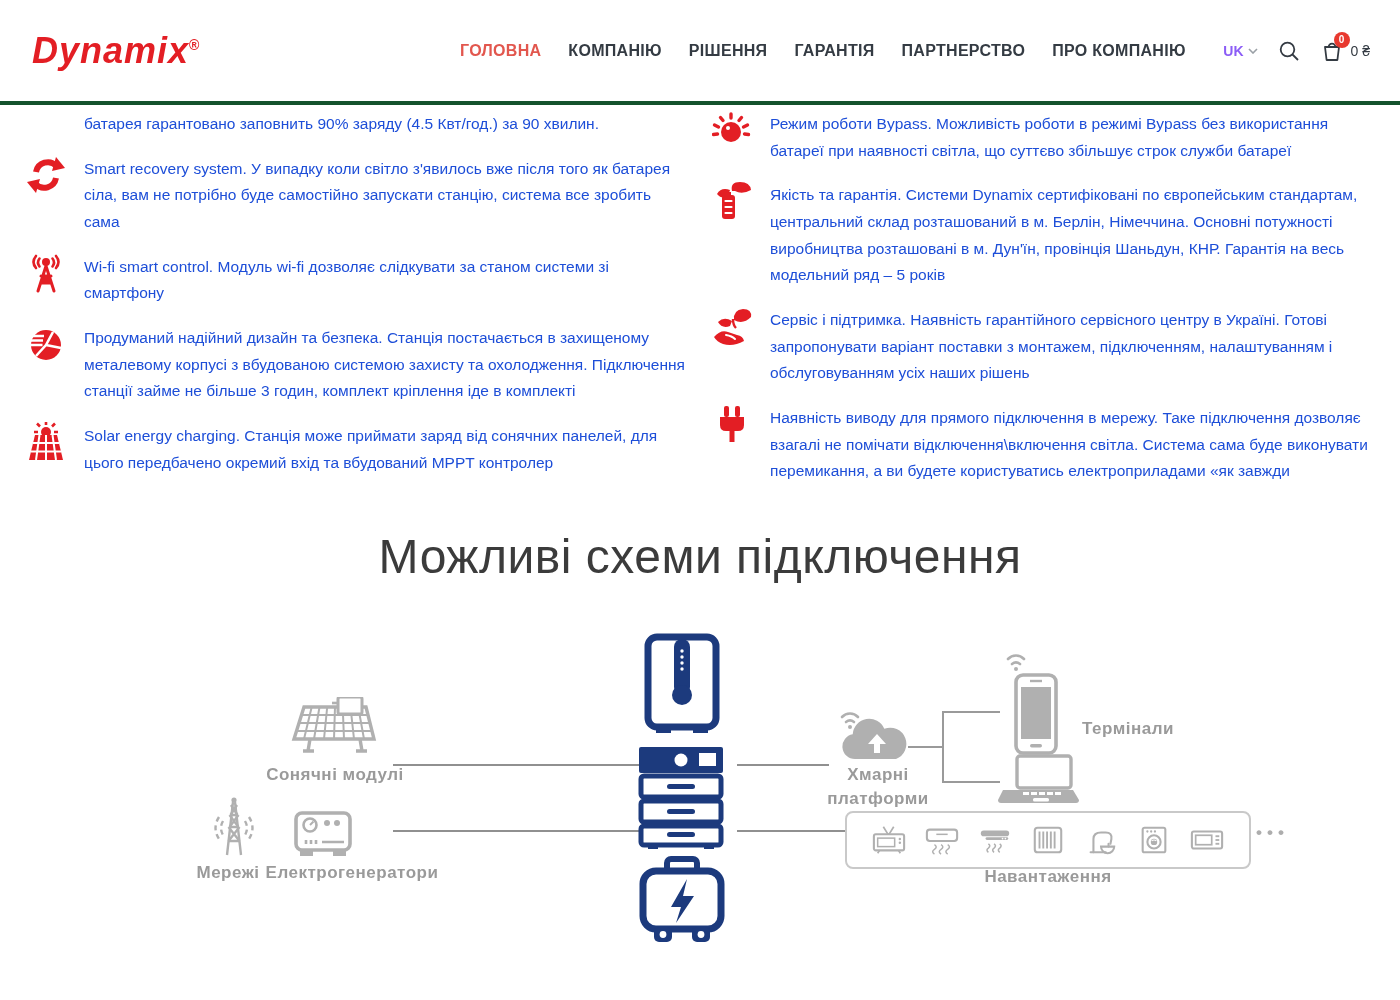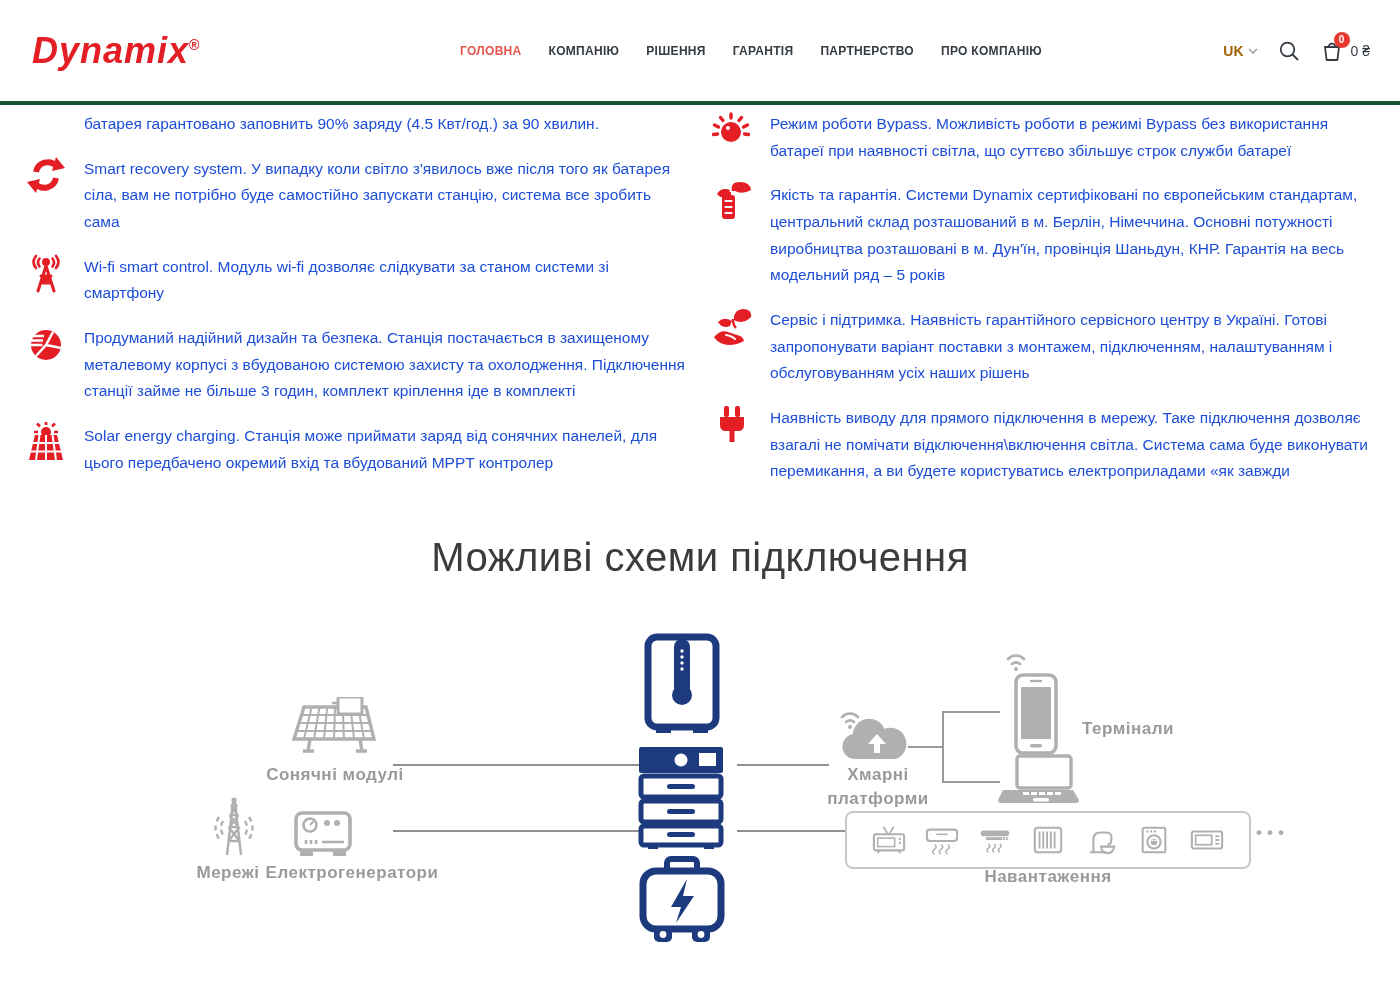--- a/index.html
+++ b/index.html
@@ -6,44 +6,44 @@
   html,body { width:1400px; height:1000px; background:#fff; overflow:hidden;
     font-family:"Liberation Sans", sans-serif; }
 
   
   .header { height:105px; display:flex; align-items:center; padding:0 32px;
     border-bottom:4px solid #14532d; background:#fff; position:relative; }
   .logo { font-size:36px; font-weight:bold; font-style:italic; color:#e31e24;
     letter-spacing:1px; cursor:pointer; }
   .logo sup { font-size:14px; font-style:normal; }
   .nav { display:flex; gap:27px; position:absolute; left:460px; }
-  .nav a { text-decoration:none; font-size:12px; font-weight:700; color:#343b43;
+  .nav a { text-decoration:none; font-size:16px; font-weight:700; color:#343b43;
     letter-spacing:.3px; cursor:pointer; }
   .nav a.active { color:#e2574e; }
   .hright { position:absolute; right:30px; display:flex; align-items:center; gap:20px; }
   .lang { display:flex; align-items:center; gap:4px; font-size:14px; font-weight:700;
-    color:#a16207; cursor:pointer; }
+    color:#8b5cf6; cursor:pointer; }
   .icon-btn { background:none; border:none; cursor:pointer; display:flex; align-items:center; }
   .cart-wrap { position:relative; display:flex; align-items:center; gap:7px; cursor:pointer; }
   .badge { position:absolute; top:-7px; left:14px; background:#e8392f; color:#fff;
     width:16px; height:16px; border-radius:50%; font-size:10px; font-weight:700;
     display:flex; align-items:center; justify-content:center; }
   .cart-total { font-size:14px; color:#343b43; }
 
   
   .features { display:flex; gap:24px; padding:4px 26px 0 26px; min-height:388px; }
   .col { flex:1; }
   .feat { display:flex; align-items:flex-start; margin-bottom:16px; }
   .feat-icon { width:40px; height:42px; flex:none; margin-right:18px; color:#e31e24; }
   .feat-icon svg { width:100%; height:100%; }
   .feat-text { color:#1d4ed8; font-size:15.5px; line-height:1.72; padding-top:2px; }
   .feat.noicon .feat-text { padding-left:58px; }
 
   
-  h1.section-title { text-align:center; font-size:40px; font-weight:400; color:#3b3b3b;
+  h1.section-title { text-align:center; font-size:48px; font-weight:400; color:#3b3b3b;
     margin-top:34px; line-height:44px; letter-spacing:.5px; }
 
   
   .diagram { position:relative; height:372px; margin-top:26px; }
   .abs { position:absolute; }
   .rail { position:absolute; height:2px; background:#909090; }
   .vline { position:absolute; width:2px; background:#9a9a9a; }
   .hline { position:absolute; height:2px; background:#9a9a9a; }
   .dlabel { position:absolute; font-size:17px; font-weight:700; color:#9a9a9a;
     text-align:center; letter-spacing:.5px; }

